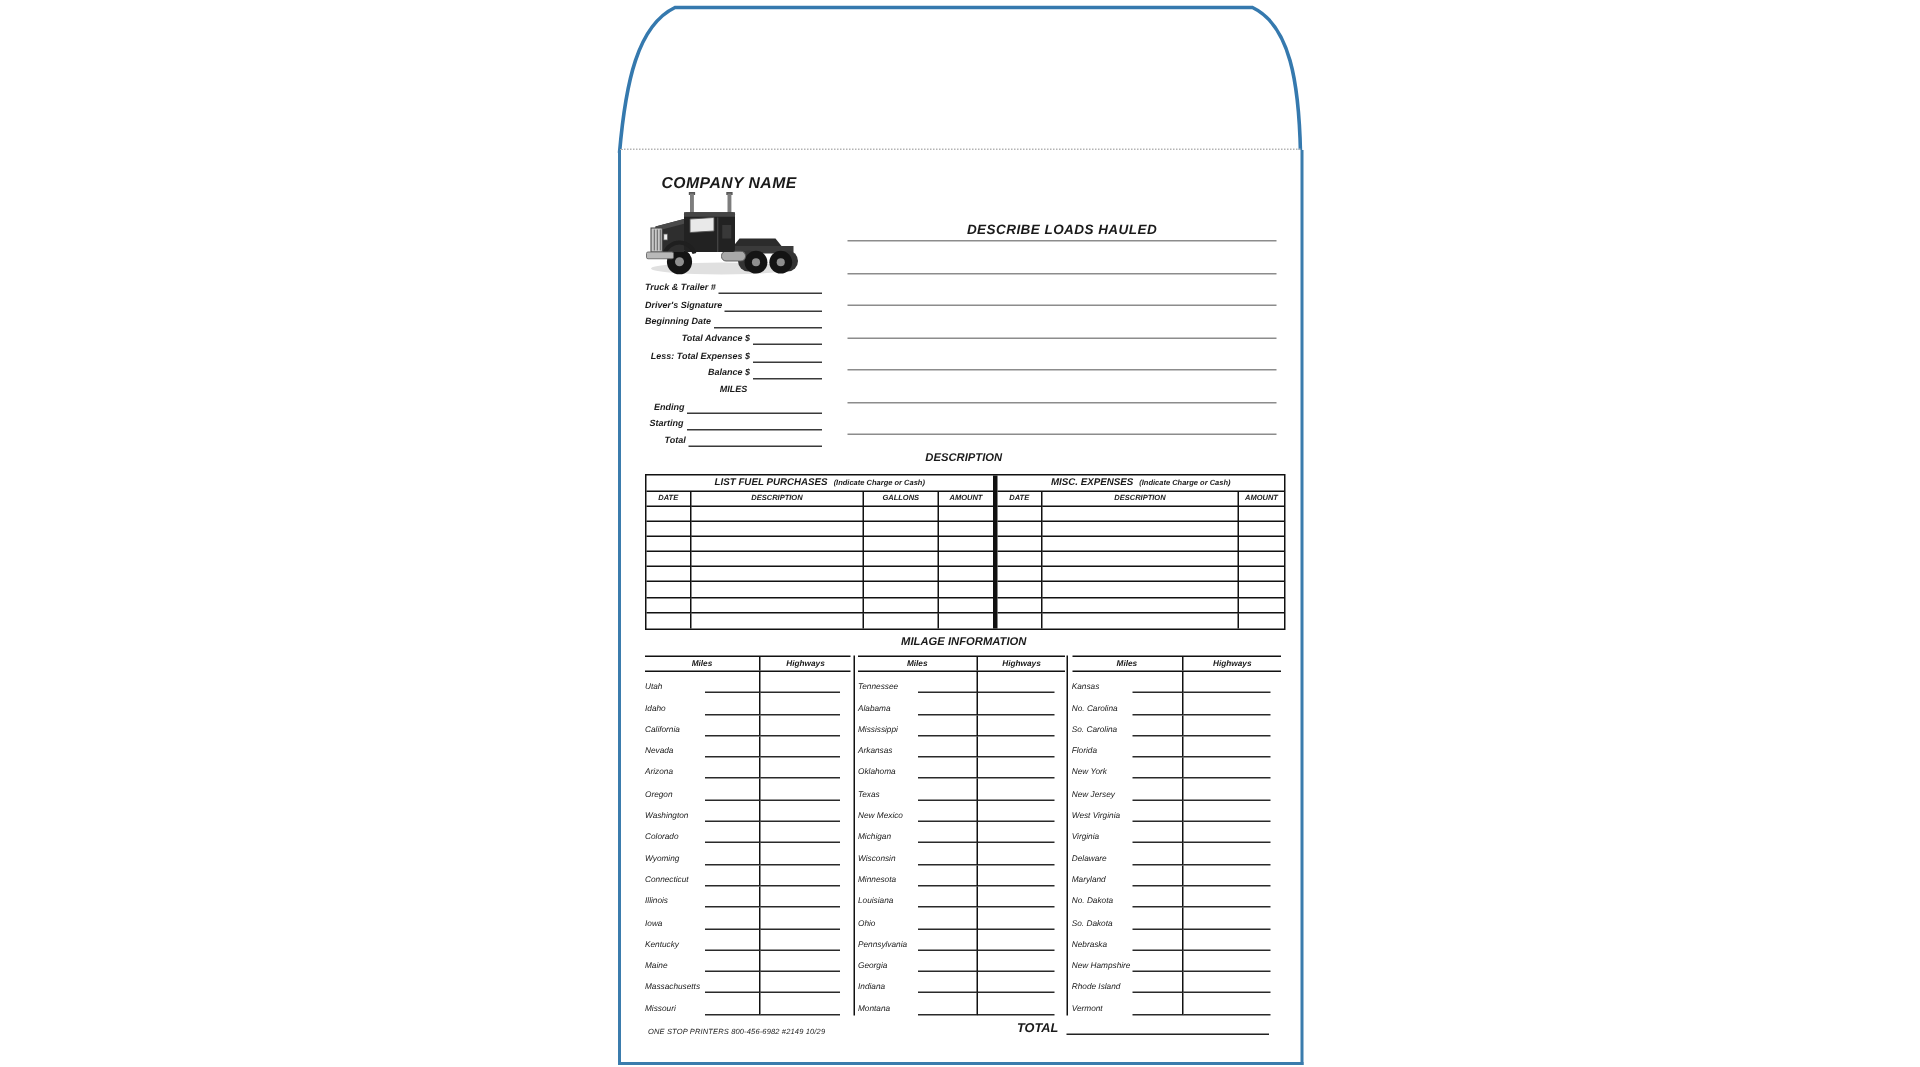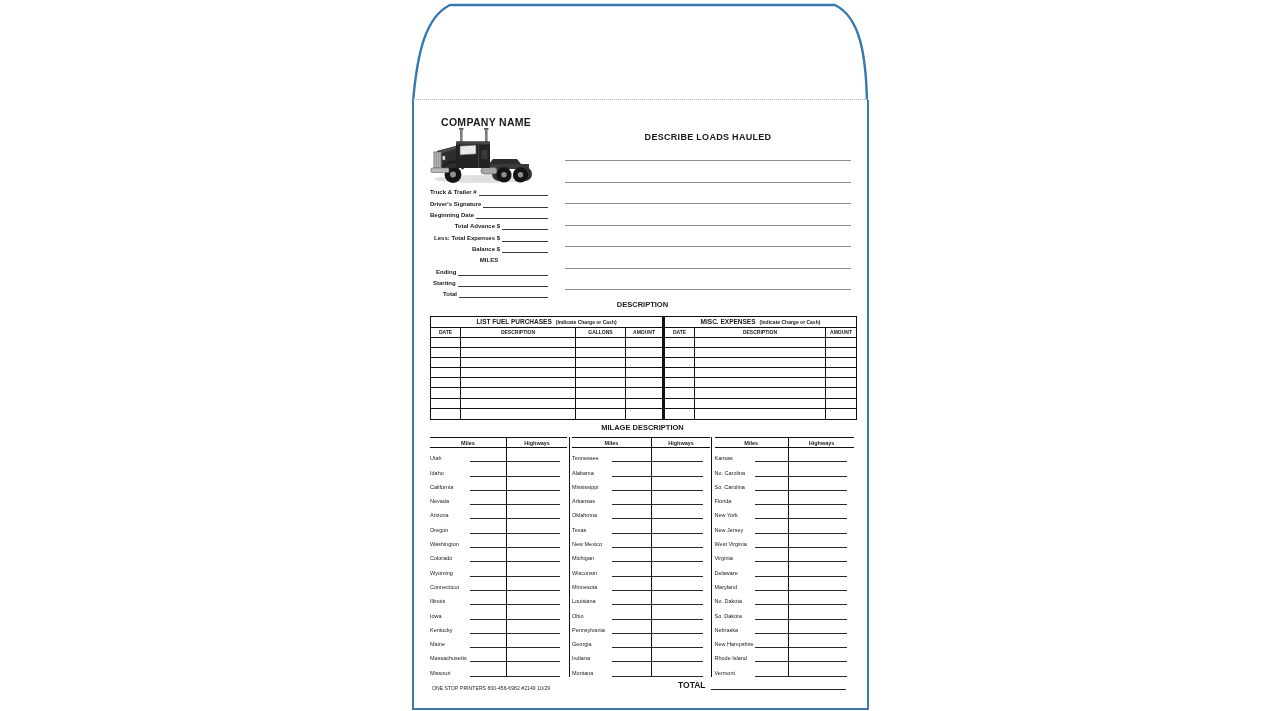--- a/index.html
+++ b/index.html
@@ -1,21 +1,21 @@
 <!DOCTYPE html>
 <html><head>
 <meta charset="utf-8">
 <style>
   html,body{margin:0;padding:0;}
   body{
     width:1280px;height:711px;background:#ffffff;overflow:hidden;
     font-family:"Liberation Sans",sans-serif;color:#1a1a1a;
     -webkit-font-smoothing:antialiased;
   }
-  .stage{position:relative;width:1280px;height:711px;background:#fff;}
+  .stage{position:relative;width:1280px;height:711px;background:#fff;font-style:italic;}
 
   
   .flap{position:absolute;left:410px;top:0;width:460px;height:102px;}
   .fold-line{position:absolute;left:413px;top:99px;width:454px;border-top:1.5px dotted #b3b3b3;}
   .env-body{
     position:absolute;left:412px;top:100px;width:457px;height:610px;
     background:#fff;border:2px solid #3b7cad;border-top:none;box-sizing:border-box;
   }
 
   
@@ -28,21 +28,21 @@
   .f-label{line-height:7px;}
   .f-line{flex:1;border-bottom:1px solid #3a3a3a;margin-left:2px;height:0;}
   .f-right .f-label{margin-left:auto;}
   .f-right .f-line{flex:0 0 46px;}
   .f-heading{justify-content:center;}
   .f-indent0 .f-label{padding-left:3px;}
   .f-indent1 .f-label{padding-left:6px;}
   .f-indent2 .f-label{padding-left:13px;}
 
   
-  .loads-title{position:absolute;left:151px;top:32px;width:286px;text-align:center;font-size:9px;font-weight:bold;letter-spacing:.3px;}
+  .loads-title{position:absolute;left:151px;top:48px;width:286px;text-align:center;font-size:9px;font-weight:bold;letter-spacing:.3px;}
   .loads-lines{position:absolute;left:151px;top:40px;width:286px;}
   .load-line{height:20.45px;border-bottom:1.2px solid #8c8c8c;}
 
   
   .exp-title{position:absolute;left:16px;top:200px;width:425px;text-align:center;font-size:7.5px;font-weight:bold;}
   .exp-table{
     position:absolute;left:16px;top:216px;width:425px;
     display:grid;border:1.5px solid #111;background:#fff;
     grid-template-columns:30px 115px 50px 36px 3px 30px 131px 30px;
     grid-template-rows:10.5px 10.5px repeat(8,10.1px);
@@ -244,21 +244,21 @@
         <div class="xc xb c8"></div>
         <div class="xc xb c1 last"></div>
         <div class="xc xb c2 last"></div>
         <div class="xc xb c3 last"></div>
         <div class="xc xb c4 last"></div>
         <div class="xc xb c6 last"></div>
         <div class="xc xb c7 last"></div>
         <div class="xc xb c8 last"></div>
       </div>
 
-    <div class="mil-title">MILAGE DESCRIPTION</div>
+    <div class="mil-title">MILAGE INFORMATION</div>
     <div class="mil-table">
         <div class="mg" style="left: 16px; width: 137px; --hw: 60px;">
           <div class="mg-head">
             <span class="mgh-miles">Miles</span>
             <span class="mgh-hw">Highways</span>
           </div>
           <div class="mg-row">
             <span class="mg-state">Utah</span>
             <span class="mg-miles"></span>
             <span class="mg-hw"></span>

